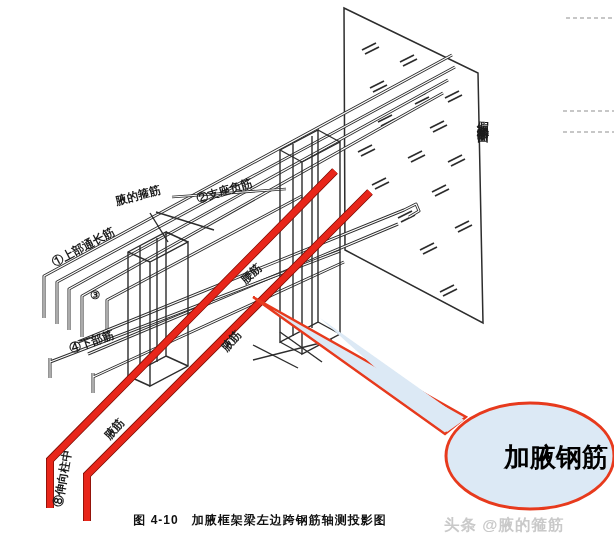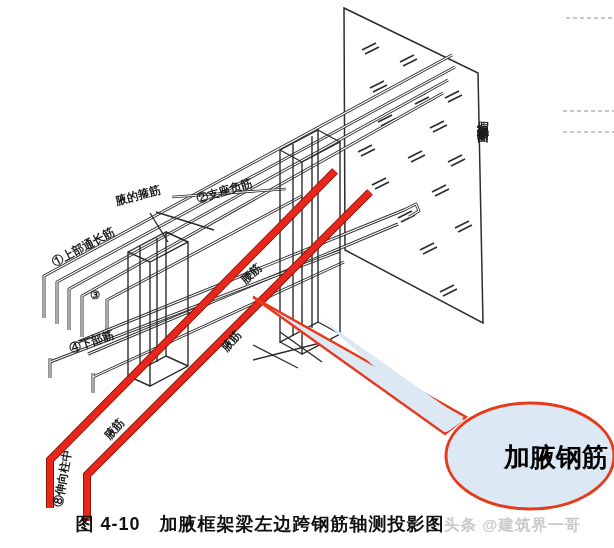--- a/index.html
+++ b/index.html
@@ -13,21 +13,21 @@
   .bar-i{stroke:#ffffff;stroke-width:1.2;fill:none;stroke-linejoin:round;}
   .bar2-o{stroke:var(--line-dark,#2d2d2d);stroke-width:2.6;fill:none;}
   .bar2-i{stroke:#ffffff;stroke-width:1;fill:none;}
   .red-edge{stroke:#7e1007;stroke-width:8;fill:none;stroke-linejoin:miter;}
   .red{stroke:var(--haunch-red,#e8261a);stroke-width:6.4;fill:none;stroke-linejoin:miter;}
   .dash{stroke:#8f8f8f;stroke-width:1.2;stroke-dasharray:4 3;}
   .callout-shape{fill:var(--callout-fill,#dce9f5);stroke:var(--callout-border,#e73a1d);}
   .lbl{position:absolute;color:#1b1b1b;font-weight:600;font-size:11.5px;line-height:1;
        white-space:nowrap;transform-origin:left center;}
   .caption{position:absolute;left:40px;top:512px;width:440px;text-align:center;
-           font-weight:bold;font-size:18px;color:#101010;letter-spacing:1px;}
+           font-weight:bold;font-size:12px;color:#101010;letter-spacing:1px;}
   .wm{position:absolute;left:444px;top:515px;font-weight:bold;font-size:15.5px;
       color:var(--watermark-gray,#c9c9c9);letter-spacing:1px;white-space:nowrap;}
   .callout-txt{position:absolute;left:452px;top:440px;width:156px;text-align:right;
                font-family:"Liberation Serif",serif;font-weight:bold;font-size:26px;color:#000;}
   .vtext{position:absolute;left:477px;top:112px;writing-mode:vertical-rl;
          font-weight:600;font-size:12px;letter-spacing:2px;color:#1b1b1b;line-height:1;}
 </style>
 </head>
 <body>
 
@@ -158,14 +158,14 @@
   <div class="lbl" style="left:224px;top:344px;transform:rotate(-48deg);">腋筋</div>
 
   <div class="lbl" style="left:58px;top:501px;transform:rotate(-80deg);">⑧伸向柱中</div>
 
   <div class="vtext">假想切断平面</div>
 
   <div class="callout-txt">加腋钢筋</div>
 
   <div class="caption">图 4-10　加腋框架梁左边跨钢筋轴测投影图</div>
 
-  <div class="wm">头条 @建筑界一哥</div>
+  <div class="wm">头条 @腋的箍筋</div>
 </div>
 
 </body></html>

